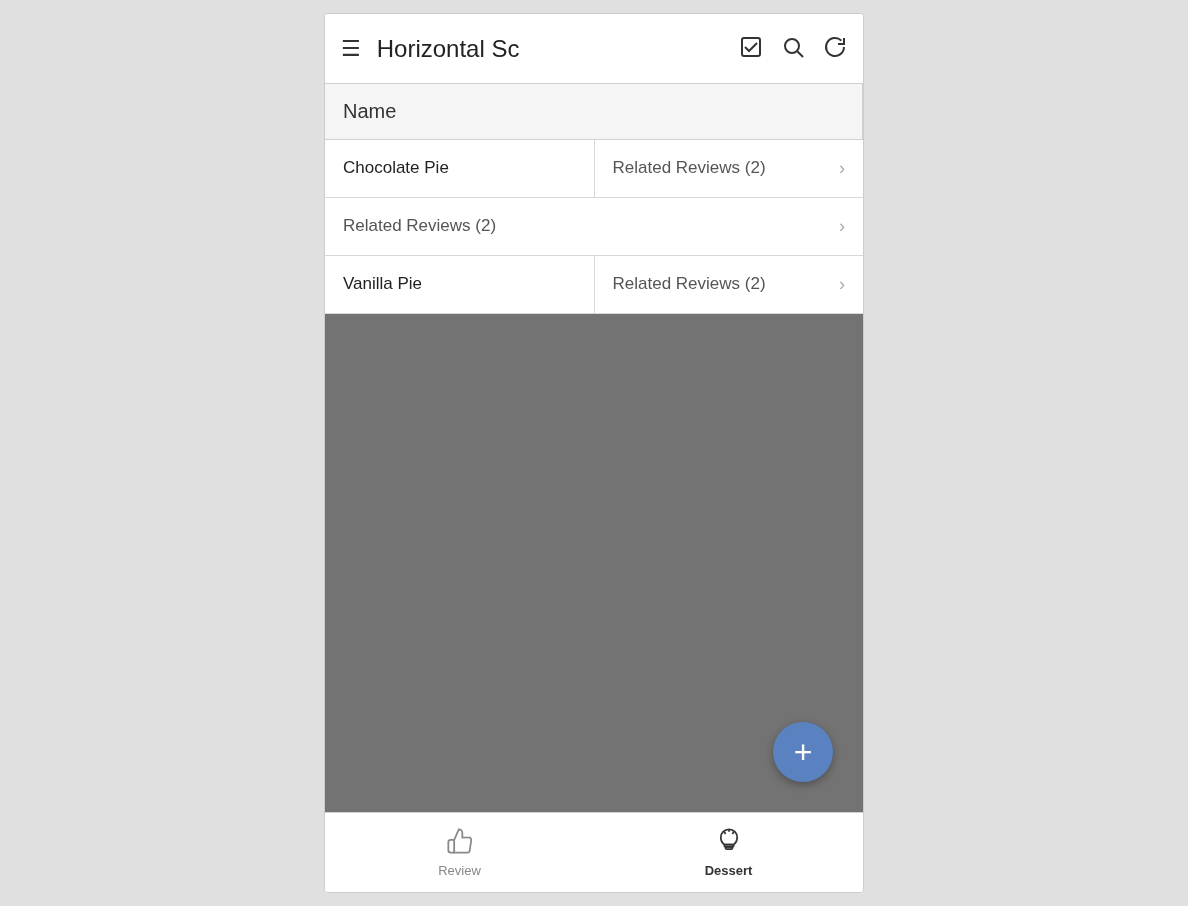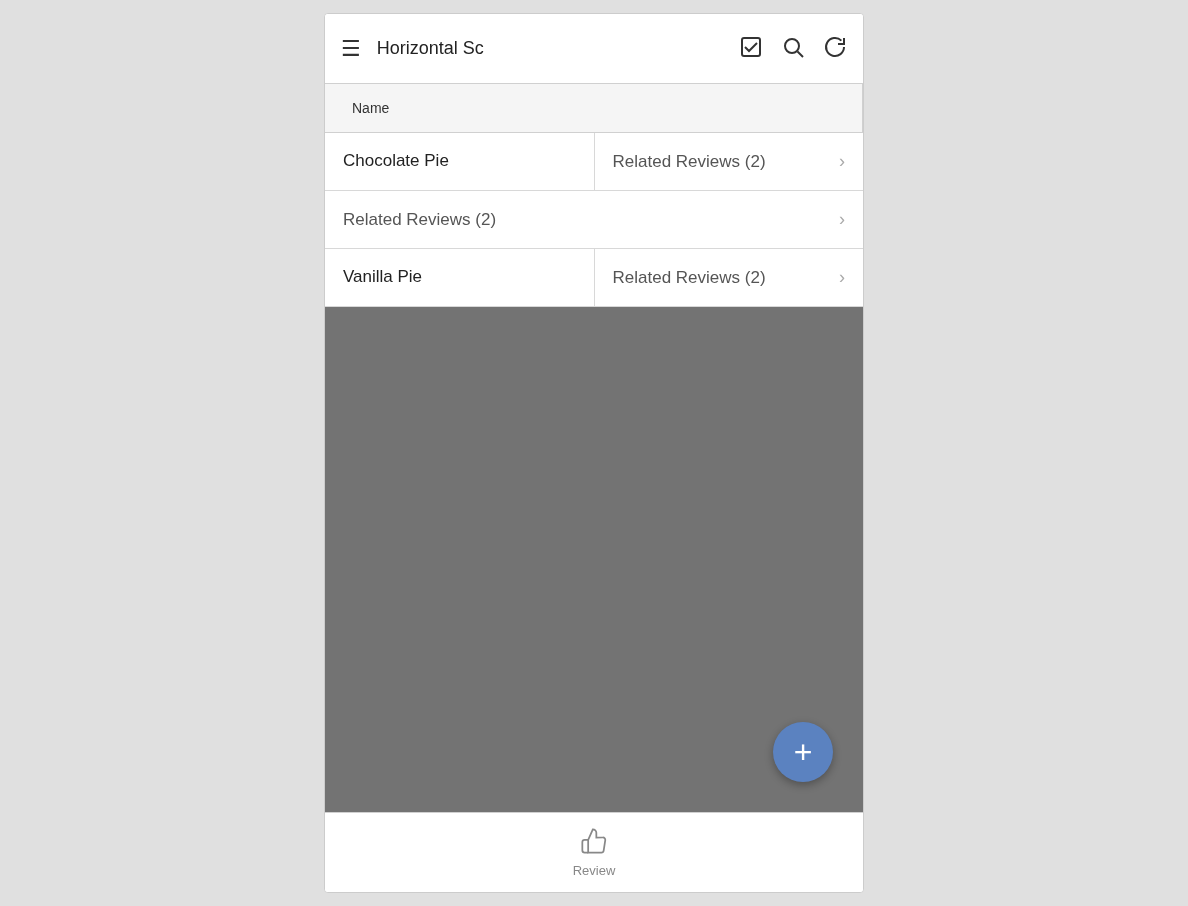--- a/index.html
+++ b/index.html
@@ -43,21 +43,21 @@
     .header-menu-icon {
       font-size: 22px;
       color: #333;
       cursor: pointer;
       margin-right: 16px;
       line-height: 1;
     }
 
     .header-title {
       flex: 1;
-      font-size: 18px;
+      font-size: 24px;
       font-weight: 500;
       color: #222;
     }
 
     .header-icons {
       display: flex;
       align-items: center;
       gap: 18px;
     }
 
@@ -71,22 +71,22 @@
     
     .table-header {
       display: flex;
       background: #f5f5f5;
       border-bottom: 1px solid #d0d0d0;
       flex-shrink: 0;
     }
 
     .col-name-header {
       flex: 1;
-      padding: 16px 27px;
-      font-size: 14px;
+      padding: 16px 18px;
+      font-size: 20px;
       font-weight: 500;
       color: #333;
       border-right: 1px solid #d0d0d0;
     }
 
     .col-reviews-header {
       flex: 1;
       padding: 16px 18px;
       font-size: 16px;
       font-weight: 500;
@@ -115,21 +115,20 @@
       color: #222;
       border-right: 1px solid #d8d8d8;
     }
 
     .col-reviews {
       flex: 1;
       padding: 18px 18px;
       font-size: 17px;
       color: #555;
       display: flex;
-      align-items: center;
       justify-content: space-between;
     }
 
     .chevron {
       color: #aaa;
       font-size: 18px;
     }
 
     
     .fab {
@@ -264,17 +263,28 @@
   <div class="bottom-nav">
 
     <div class="nav-item">
       <svg class="nav-svg" viewBox="0 0 24 24">
         <path d="M14 9V5a3 3 0 0 0-3-3l-4 9v11h11.28a2 2 0 0 0 2-1.7l1.38-9a2 2 0 0 0-2-2.3H14z"></path>
         <path d="M7 22H4a2 2 0 0 1-2-2v-7a2 2 0 0 1 2-2h3"></path>
       </svg>
       <span class="nav-label">Review</span>
     </div>
 
+    <div class="nav-item active">
+      <svg class="nav-svg" viewBox="0 0 24 24" style="stroke:#333;">
+        <path d="M12 2C8 2 5 5 5 9c0 2.5 1.2 4.7 3 6H16c1.8-1.3 3-3.5 3-6 0-4-3-7-7-7z"></path>
+        <rect x="8" y="15" width="8" height="2" rx="1"></rect>
+        <rect x="9" y="17" width="6" height="2" rx="1"></rect>
+        <line x1="12" y1="2" x2="12" y2="4"></line>
+        <line x1="8" y1="4" x2="9" y2="6"></line>
+        <line x1="16" y1="4" x2="15" y2="6"></line>
+      </svg>
+      <span class="nav-label">Dessert</span>
+    </div>
 
 
   </div>
 
 </div>
 
 </body></html>

